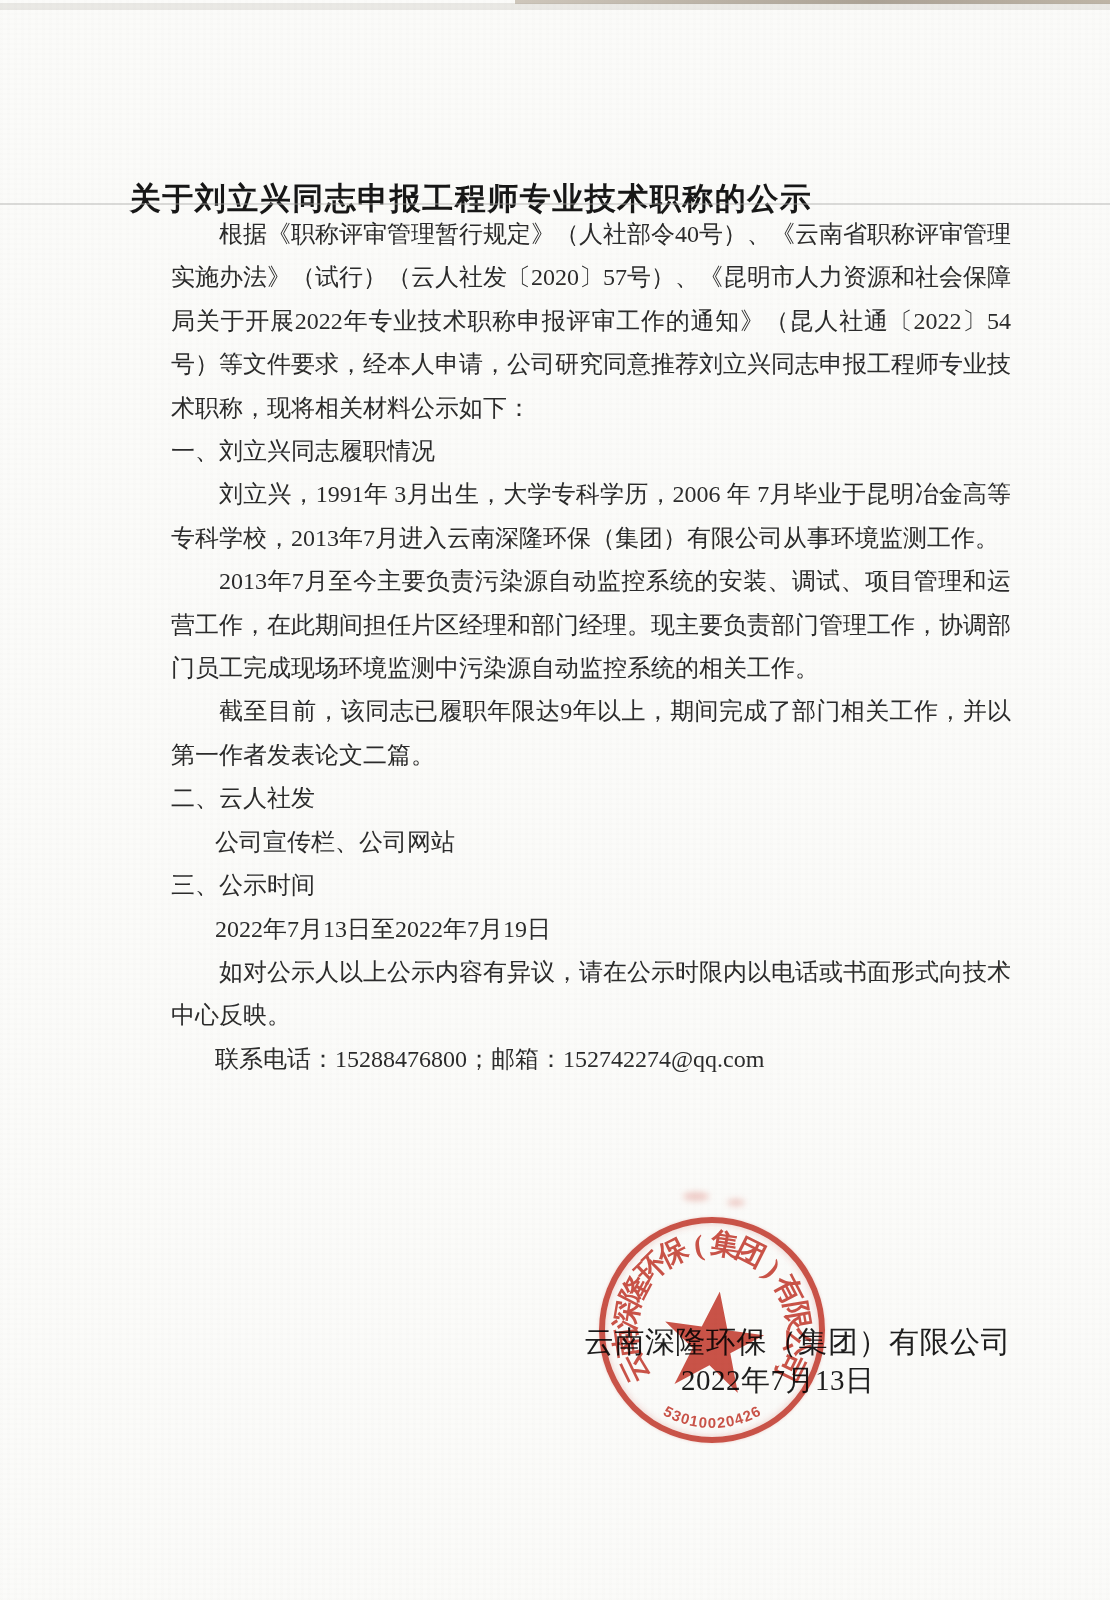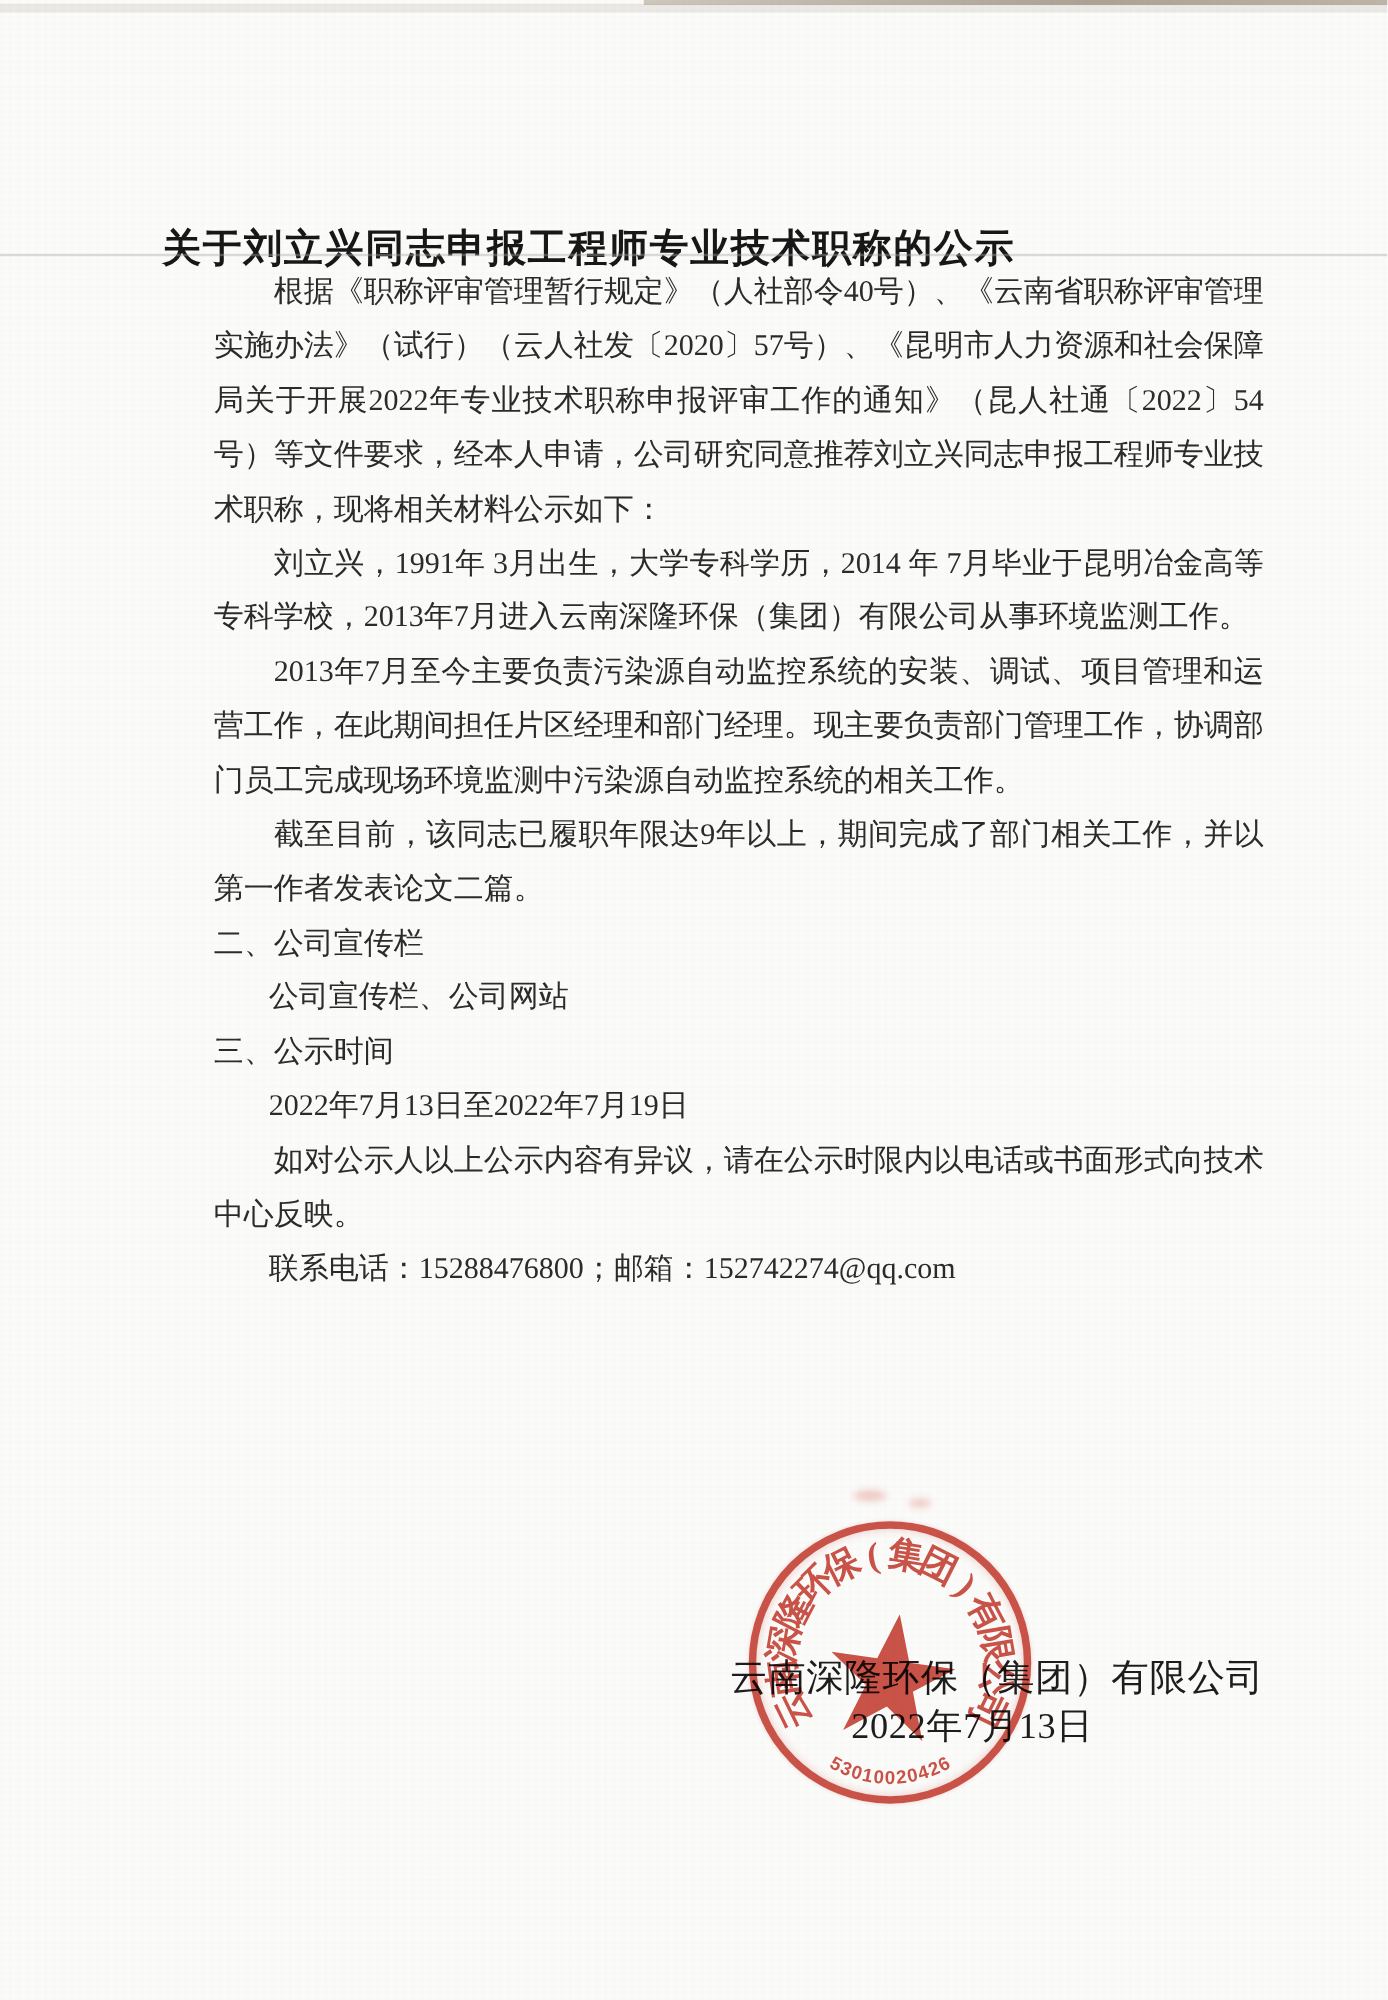--- a/index.html
+++ b/index.html
@@ -75,24 +75,25 @@
 <body>
 
 <div class="scan-strip-dark"></div>
 <div class="scan-strip-faint"></div>
 
 <h1 class="doc-title">关于刘立兴同志申报工程师专业技术职称的公示</h1>
 <div class="title-rule"></div>
 
 <div class="body-text">
   <p class="para-indent">根据《职称评审管理暂行规定》（人社部令40号）、《云南省职称评审管理实施办法》（试行）（云人社发〔2020〕57号）、《昆明市人力资源和社会保障局关于开展2022年专业技术职称申报评审工作的通知》（昆人社通〔2022〕54号）等文件要求，经本人申请，公司研究同意推荐刘立兴同志申报工程师专业技术职称，现将相关材料公示如下：</p>
-  <p class="para-indent">刘立兴，1991年 3月出生，大学专科学历，2014 年 7月毕业于昆明冶金高等专科学校，2013年7月进入云南深隆环保（集团）有限公司从事环境监测工作。</p>
+  <p>一、刘立兴同志履职情况</p>
+  <p class="para-indent">刘立兴，1991年 3月出生，大学专科学历，2006 年 7月毕业于昆明冶金高等专科学校，2013年7月进入云南深隆环保（集团）有限公司从事环境监测工作。</p>
   <p class="para-indent">2013年7月至今主要负责污染源自动监控系统的安装、调试、项目管理和运营工作，在此期间担任片区经理和部门经理。现主要负责部门管理工作，协调部门员工完成现场环境监测中污染源自动监控系统的相关工作。</p>
   <p class="para-indent">截至目前，该同志已履职年限达9年以上，期间完成了部门相关工作，并以第一作者发表论文二篇。</p>
-  <p>二、公司宣传栏</p>
+  <p>二、云人社发</p>
   <p class="line-indent">公司宣传栏、公司网站</p>
   <p>三、公示时间</p>
   <p class="line-indent">2022年7月13日至2022年7月19日</p>
   <p class="para-indent">如对公示人以上公示内容有异议，请在公示时限内以电话或书面形式向技术中心反映。</p>
   <p class="line-indent">联系电话：15288476800；邮箱：152742274@qq.com</p>
 </div>
 
 <div class="signature-company">云南深隆环保（集团）有限公司</div>
 <div class="signature-date">2022年7月13日</div>
 

